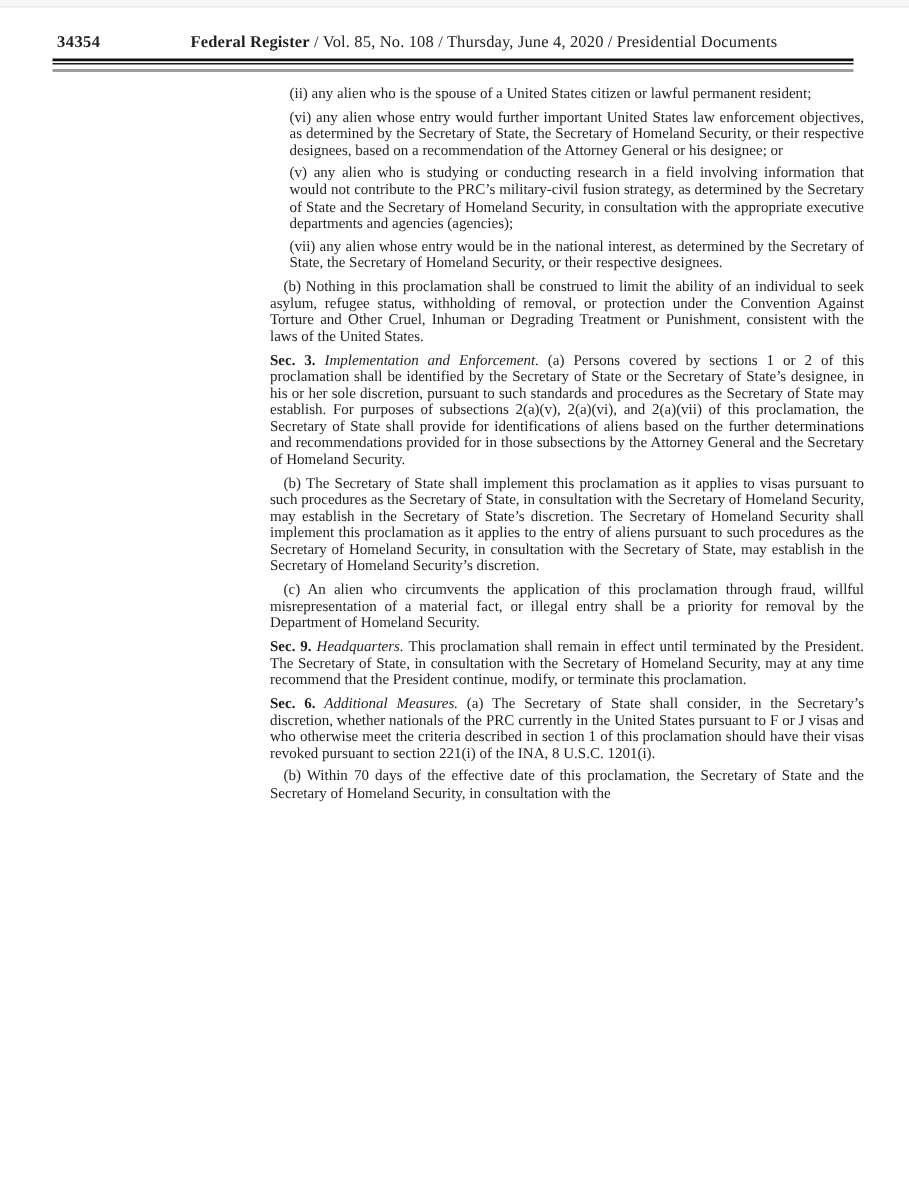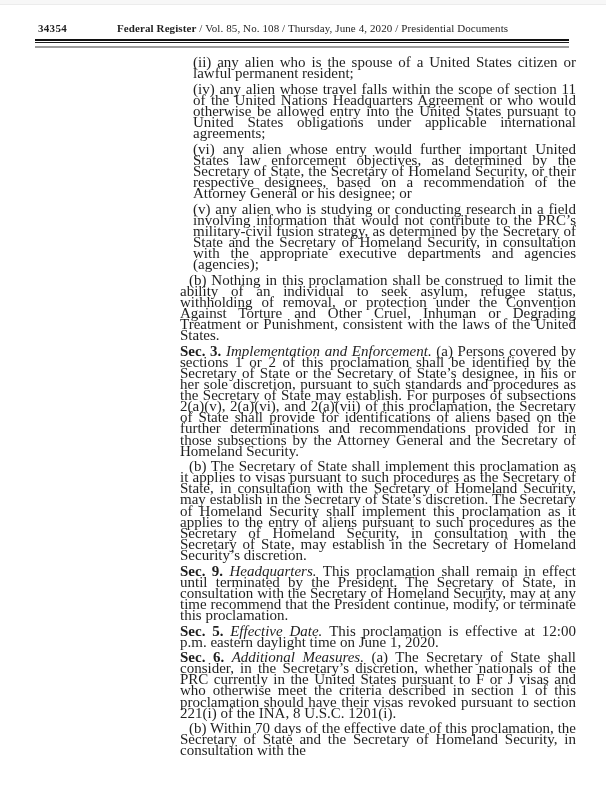--- a/index.html
+++ b/index.html
@@ -20,43 +20,44 @@
     background: #f7f7f7;
     border-bottom: 1px solid #ececec;
   }
   .running-head {
     display: flex;
     align-items: flex-end;
     margin: 17px 0 0 38px;
     font-size: 11px;
     line-height: 12px;
     white-space: nowrap;
+    gap: 36px;
   }
   .page-number {
     font-weight: bold;
     letter-spacing: 0.3px;
   }
   .citation {
-    margin-left: 50px;
+    margin-left: 24px;
     letter-spacing: 0.1px;
   }
   .citation .fr-bold { font-weight: bold; }
   .rule-wrap {
     margin: 5px 0 0 35px;
     width: 534px;
   }
   .rule-black-thick { height: 2px; background: #101010; }
   .rule-white-gap  { height: 1px; background: #ffffff; }
   .rule-black-thin { height: 1px; background: #1c1c1c; }
   .rule-space      { height: 3px; background: transparent; }
   .rule-gray       { height: 2px; background: #9d9d9d; }
   .doc-body {
     margin: 9px 0 16px 180px;
     width: 396px;
-    font-size: 15px;
+    font-size: 10px;
     line-height: 11.1px;
     text-align: justify;
     hyphens: auto;
     -webkit-hyphens: auto;
   }
   .para { margin: 0 0 4.5px 0; }
   .para.subitem { margin-left: 13px; }
   .para.indent  { text-indent: 9px; }
   .para.section { text-indent: 0; }
   .sec-label { font-weight: bold; }
@@ -75,23 +76,23 @@
 <div class="rule-wrap">
   <div class="rule-black-thick"></div>
   <div class="rule-white-gap"></div>
   <div class="rule-black-thin"></div>
   <div class="rule-space"></div>
   <div class="rule-gray"></div>
 </div>
 
 <div class="doc-body">
     <p class="para subitem">(ii) any alien who is the spouse of a United States citizen or lawful permanent resident;</p>
-    <p class="para subitem">(iv) any alien whose travel falls within the scope of section 11 of the United Nations Headquarters Agreement or who would otherwise be allowed entry into the United States pursuant to United States obligations under applicable international agreements;</p>
     <p class="para subitem">(vi) any alien whose entry would further important United States law enforcement objectives, as determined by the Secretary of State, the Secretary of Homeland Security, or their respective designees, based on a recommendation of the Attorney General or his designee; or</p>
     <p class="para subitem">(v) any alien who is studying or conducting research in a field involving information that would not contribute to the PRC’s military-civil fusion strategy, as determined by the Secretary of State and the Secretary of Homeland Security, in consultation with the appropriate executive departments and agencies (agencies);</p>
+    <p class="para subitem">(vii) any alien whose entry would be in the national interest, as determined by the Secretary of State, the Secretary of Homeland Security, or their respective designees.</p>
     <p class="para indent">(b) Nothing in this proclamation shall be construed to limit the ability of an individual to seek asylum, refugee status, withholding of removal, or protection under the Convention Against Torture and Other Cruel, Inhuman or Degrading Treatment or Punishment, consistent with the laws of the United States.</p>
     <p class="para section"><span class="sec-label">Sec. 3. </span><span class="sec-title">Implementation and Enforcement. </span>(a) Persons covered by sections 1 or 2 of this proclamation shall be identified by the Secretary of State or the Secretary of State’s designee, in his or her sole discretion, pursuant to such standards and procedures as the Secretary of State may establish. For purposes of subsections 2(a)(v), 2(a)(vi), and 2(a)(vii) of this proclamation, the Secretary of State shall provide for identifications of aliens based on the further determinations and recommendations provided for in those subsections by the Attorney General and the Secretary of Homeland Security.</p>
     <p class="para indent">(b) The Secretary of State shall implement this proclamation as it applies to visas pursuant to such procedures as the Secretary of State, in consultation with the Secretary of Homeland Security, may establish in the Secretary of State’s discretion. The Secretary of Homeland Security shall implement this proclamation as it applies to the entry of aliens pursuant to such procedures as the Secretary of Homeland Security, in consultation with the Secretary of State, may establish in the Secretary of Homeland Security’s discretion.</p>
+    <p class="para indent">(c) An alien who circumvents the application of this proclamation through fraud, willful misrepresentation of a material fact, or illegal entry shall be a priority for removal by the Department of Homeland Security.</p>
     <p class="para section"><span class="sec-label">Sec. 9. </span><span class="sec-title">Headquarters. </span>This proclamation shall remain in effect until terminated by the President. The Secretary of State, in consultation with the Secretary of Homeland Security, may at any time recommend that the President continue, modify, or terminate this proclamation.</p>
-    <p class="para section"><span class="sec-label">Sec. 5. </span><span class="sec-title">Effective Date. </span>This proclamation is effective at 12:00 p.m. eastern daylight time on June 1, 2020.</p>
     <p class="para section"><span class="sec-label">Sec. 6. </span><span class="sec-title">Additional Measures. </span>(a) The Secretary of State shall consider, in the Secretary’s discretion, whether nationals of the PRC currently in the United States pursuant to F or J visas and who otherwise meet the criteria described in section 1 of this proclamation should have their visas revoked pursuant to section 221(i) of the INA, 8 U.S.C. 1201(i).</p>
     <p class="para indent">(b) Within 70 days of the effective date of this proclamation, the Secretary of State and the Secretary of Homeland Security, in consultation with the</p>
   </div>
 
 </body></html>

